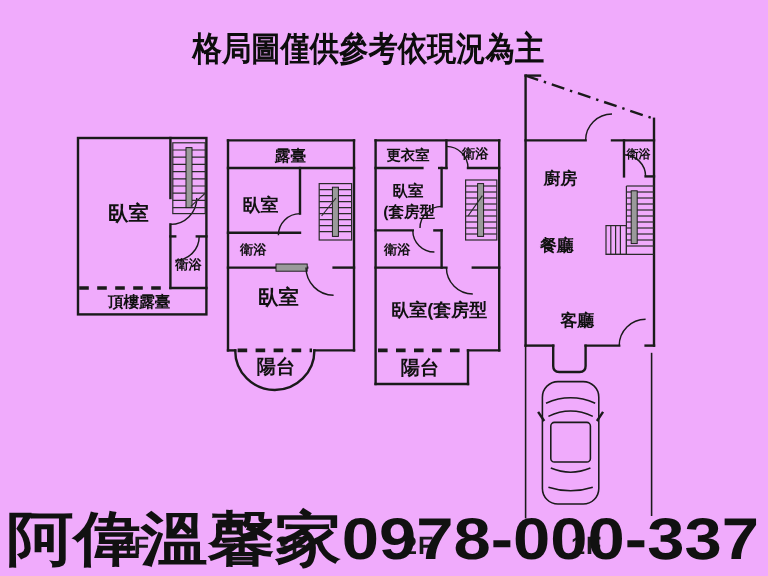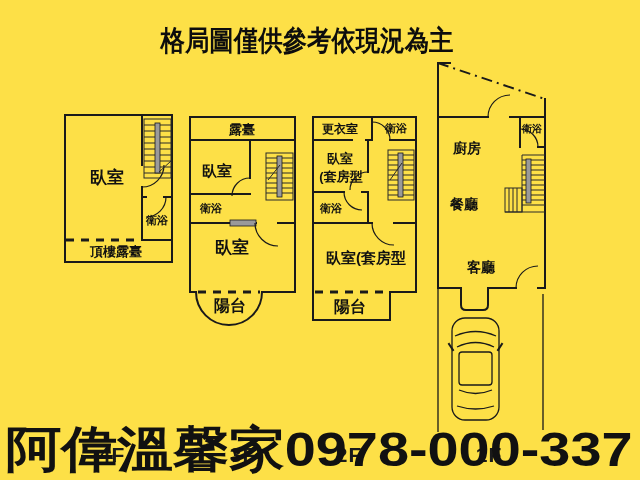--- a/index.html
+++ b/index.html
@@ -1,17 +1,17 @@
 <!DOCTYPE html>
 <html><head>
 <meta charset="utf-8">
 <style>
   html,body{margin:0;padding:0;background:#ffffff;}
   .canvas{
-    position:relative;width:640px;height:480px;background:#fde047;overflow:hidden;
+    position:relative;width:640px;height:480px;background:#f0abfc;overflow:hidden;
     font-family:"Liberation Sans","DejaVu Sans",sans-serif;
     text-align:center;
   }
   svg{position:absolute;left:0;top:0;}
   svg text{font-family:"Liberation Sans","DejaVu Sans",sans-serif;fill:#111;}
   .wall{stroke:#1a1a1a;stroke-width:2;fill:none;stroke-linecap:square;}
   .wall-thin{stroke:#1a1a1a;stroke-width:1.3;fill:none;}
   .stair{stroke:#2a2a2a;stroke-width:1;fill:none;}
   .rail{fill:#9a9a9a;stroke:#1a1a1a;stroke-width:0.8;}
   .door{stroke:#1a1a1a;stroke-width:1.2;fill:none;}

